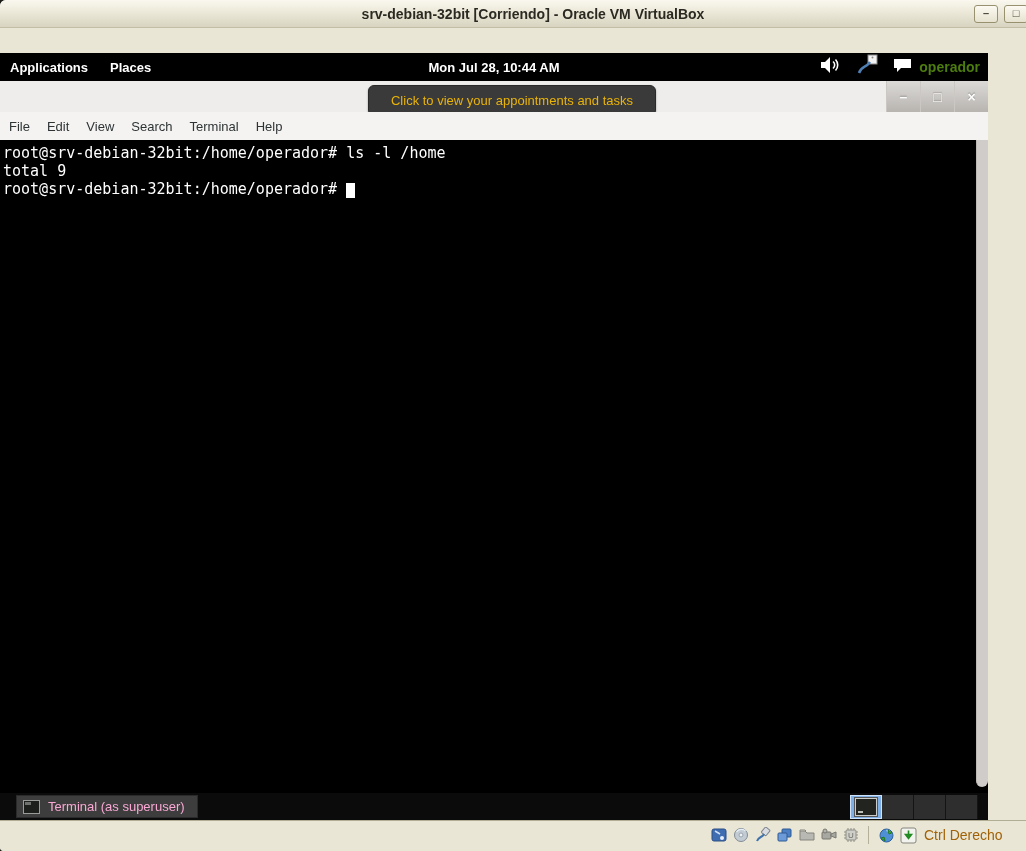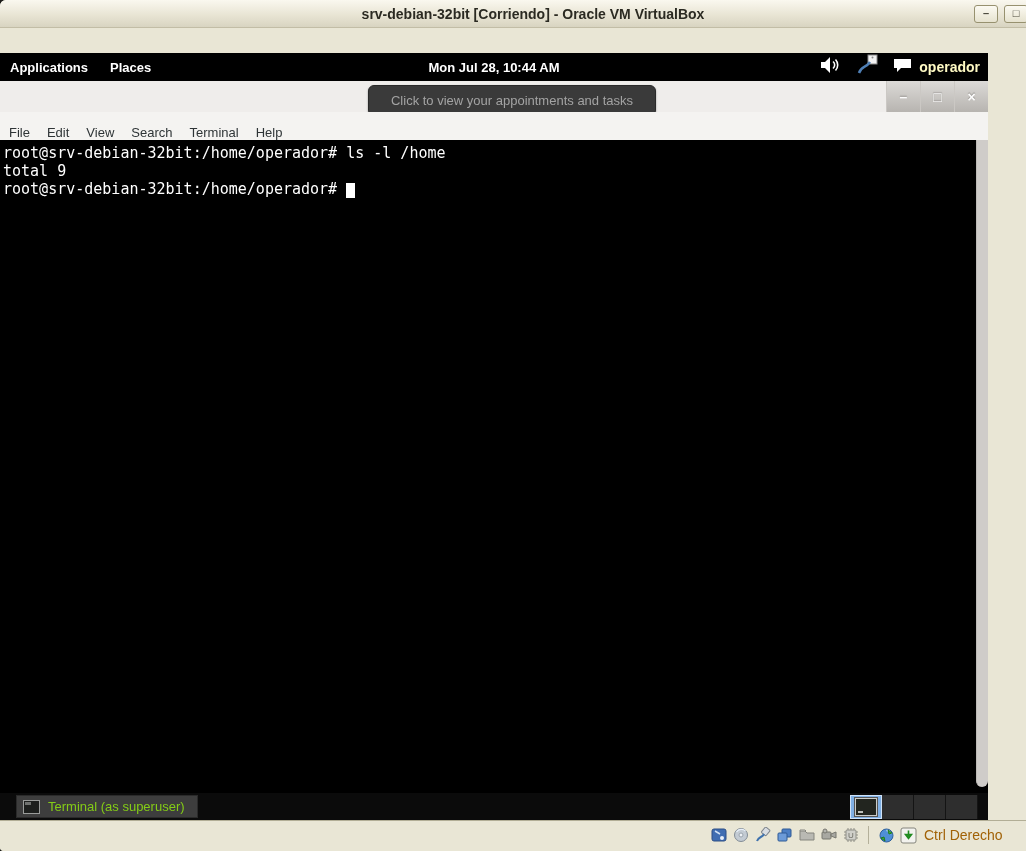--- a/index.html
+++ b/index.html
@@ -22,54 +22,54 @@
   
   .guest{position:absolute;left:0;top:53px;width:988px;height:767px;background:#000;}
 
   
   .gnome-panel{position:absolute;left:0;top:0;width:100%;height:28px;background:#000;
     display:flex;align-items:center;color:#fff;}
   .gp-left{display:flex;gap:22px;padding-left:10px;}
   .gp-item{font-size:13px;font-weight:700;color:#fff;}
   .gp-clock{position:absolute;left:0;right:0;text-align:center;font-size:13px;font-weight:700;pointer-events:none;}
   .gp-right{position:absolute;right:8px;top:0;height:28px;display:flex;align-items:center;gap:14px;}
-  .gp-user{display:flex;align-items:center;gap:7px;font-size:14px;font-weight:700;color:#fef9c3;}
+  .gp-user{display:flex;align-items:center;gap:7px;font-size:14px;font-weight:700;color:#4d7c0f;}
 
   
   .term-titlebar{position:absolute;left:0;top:28px;width:100%;height:31px;background:#efedeb;}
   .term-controls{position:absolute;right:0;top:0;height:31px;display:flex;}
   .term-wbtn{width:33px;height:31px;background:linear-gradient(#dcdad7,#b7b4b0);
     border-left:1px solid #cbc8c4;border-bottom:1px solid #a5a29e;
     color:#fcfcfc;font-size:14px;font-weight:700;display:flex;align-items:center;justify-content:center;
     text-shadow:0 -1px 1px #8f8c88;}
 
   
   .tooltip{position:absolute;left:368px;top:32px;width:288px;height:31px;background:#3a3a3a;
-    border:1px solid #2a2a2a;border-radius:6px;color:#a3a3a3;font-size:13px;
+    border:1px solid #2a2a2a;border-radius:6px;color:#eab308;font-size:13px;
     display:flex;align-items:center;justify-content:center;box-sizing:border-box;box-shadow:0 1px 2px rgba(0,0,0,.4);}
 
   
   .term-menubar{position:absolute;left:0;top:59px;width:100%;height:28px;background:#f4f3f1;
-    display:flex;align-items:flex-end;gap:17px;padding-left:9px;box-sizing:border-box;}
+    display:flex;align-items:center;gap:17px;padding-left:9px;box-sizing:border-box;}
   .term-menu-item{font-size:13px;color:#2e3436;}
 
   
   .term-screen{position:absolute;left:0;top:87px;width:100%;height:653px;background:#000;overflow:hidden;}
   .term-text{padding:4px 0 0 3px;}
   .term-line{font-family:"DejaVu Sans Mono","Liberation Mono",monospace;font-size:15px;line-height:18px;
     color:#ffffff;white-space:pre;}
   .cursor{display:inline-block;width:9px;height:15px;background:#fff;vertical-align:text-bottom;}
   .term-scrollbar{position:absolute;right:0;top:0;width:11px;height:647px;background:#cfccc9;
     border-radius:0 0 6px 6px;border-left:1px solid #bdbab6;}
 
   
   .bottom-panel{position:absolute;left:0;top:740px;width:100%;height:27px;background:#0b0b0b;}
   .task-button{position:absolute;left:16px;top:2px;height:23px;background:#3d3d3d;border:1px solid #2a2a2a;
     display:flex;align-items:center;gap:8px;padding:0 12px 0 6px;box-sizing:border-box;}
-  .task-label{font-size:13px;color:#84cc16;}
+  .task-label{font-size:13px;color:#f9a8d4;}
   .task-icon{width:15px;height:12px;background:#1d1f1d;border:1px solid #9a9c9a;position:relative;}
   .task-icon::after{content:"";position:absolute;left:1px;top:1px;width:6px;height:3px;background:#6f716f;}
   .workspace-switcher{position:absolute;right:10px;top:2px;height:24px;display:flex;}
   .ws-cell{width:32px;height:24px;background:#2e2e2e;border-right:1px solid #141414;box-sizing:border-box;}
   .ws-cell.active{background:#7fafe4;border:1px solid #cfe2f7;display:flex;align-items:center;justify-content:center;}
   .ws-mini-window{width:20px;height:16px;background:#22251f;border:1px solid #c9ccc9;box-shadow:0 0 0 1px #555;position:relative;}
   .ws-mini-window::after{content:"";position:absolute;left:2px;bottom:2px;width:5px;height:2px;background:#bdbfbb;}
 
   
   .vbox-statusbar{position:absolute;left:0;top:820px;width:100%;height:31px;background:#e9e6d5;

